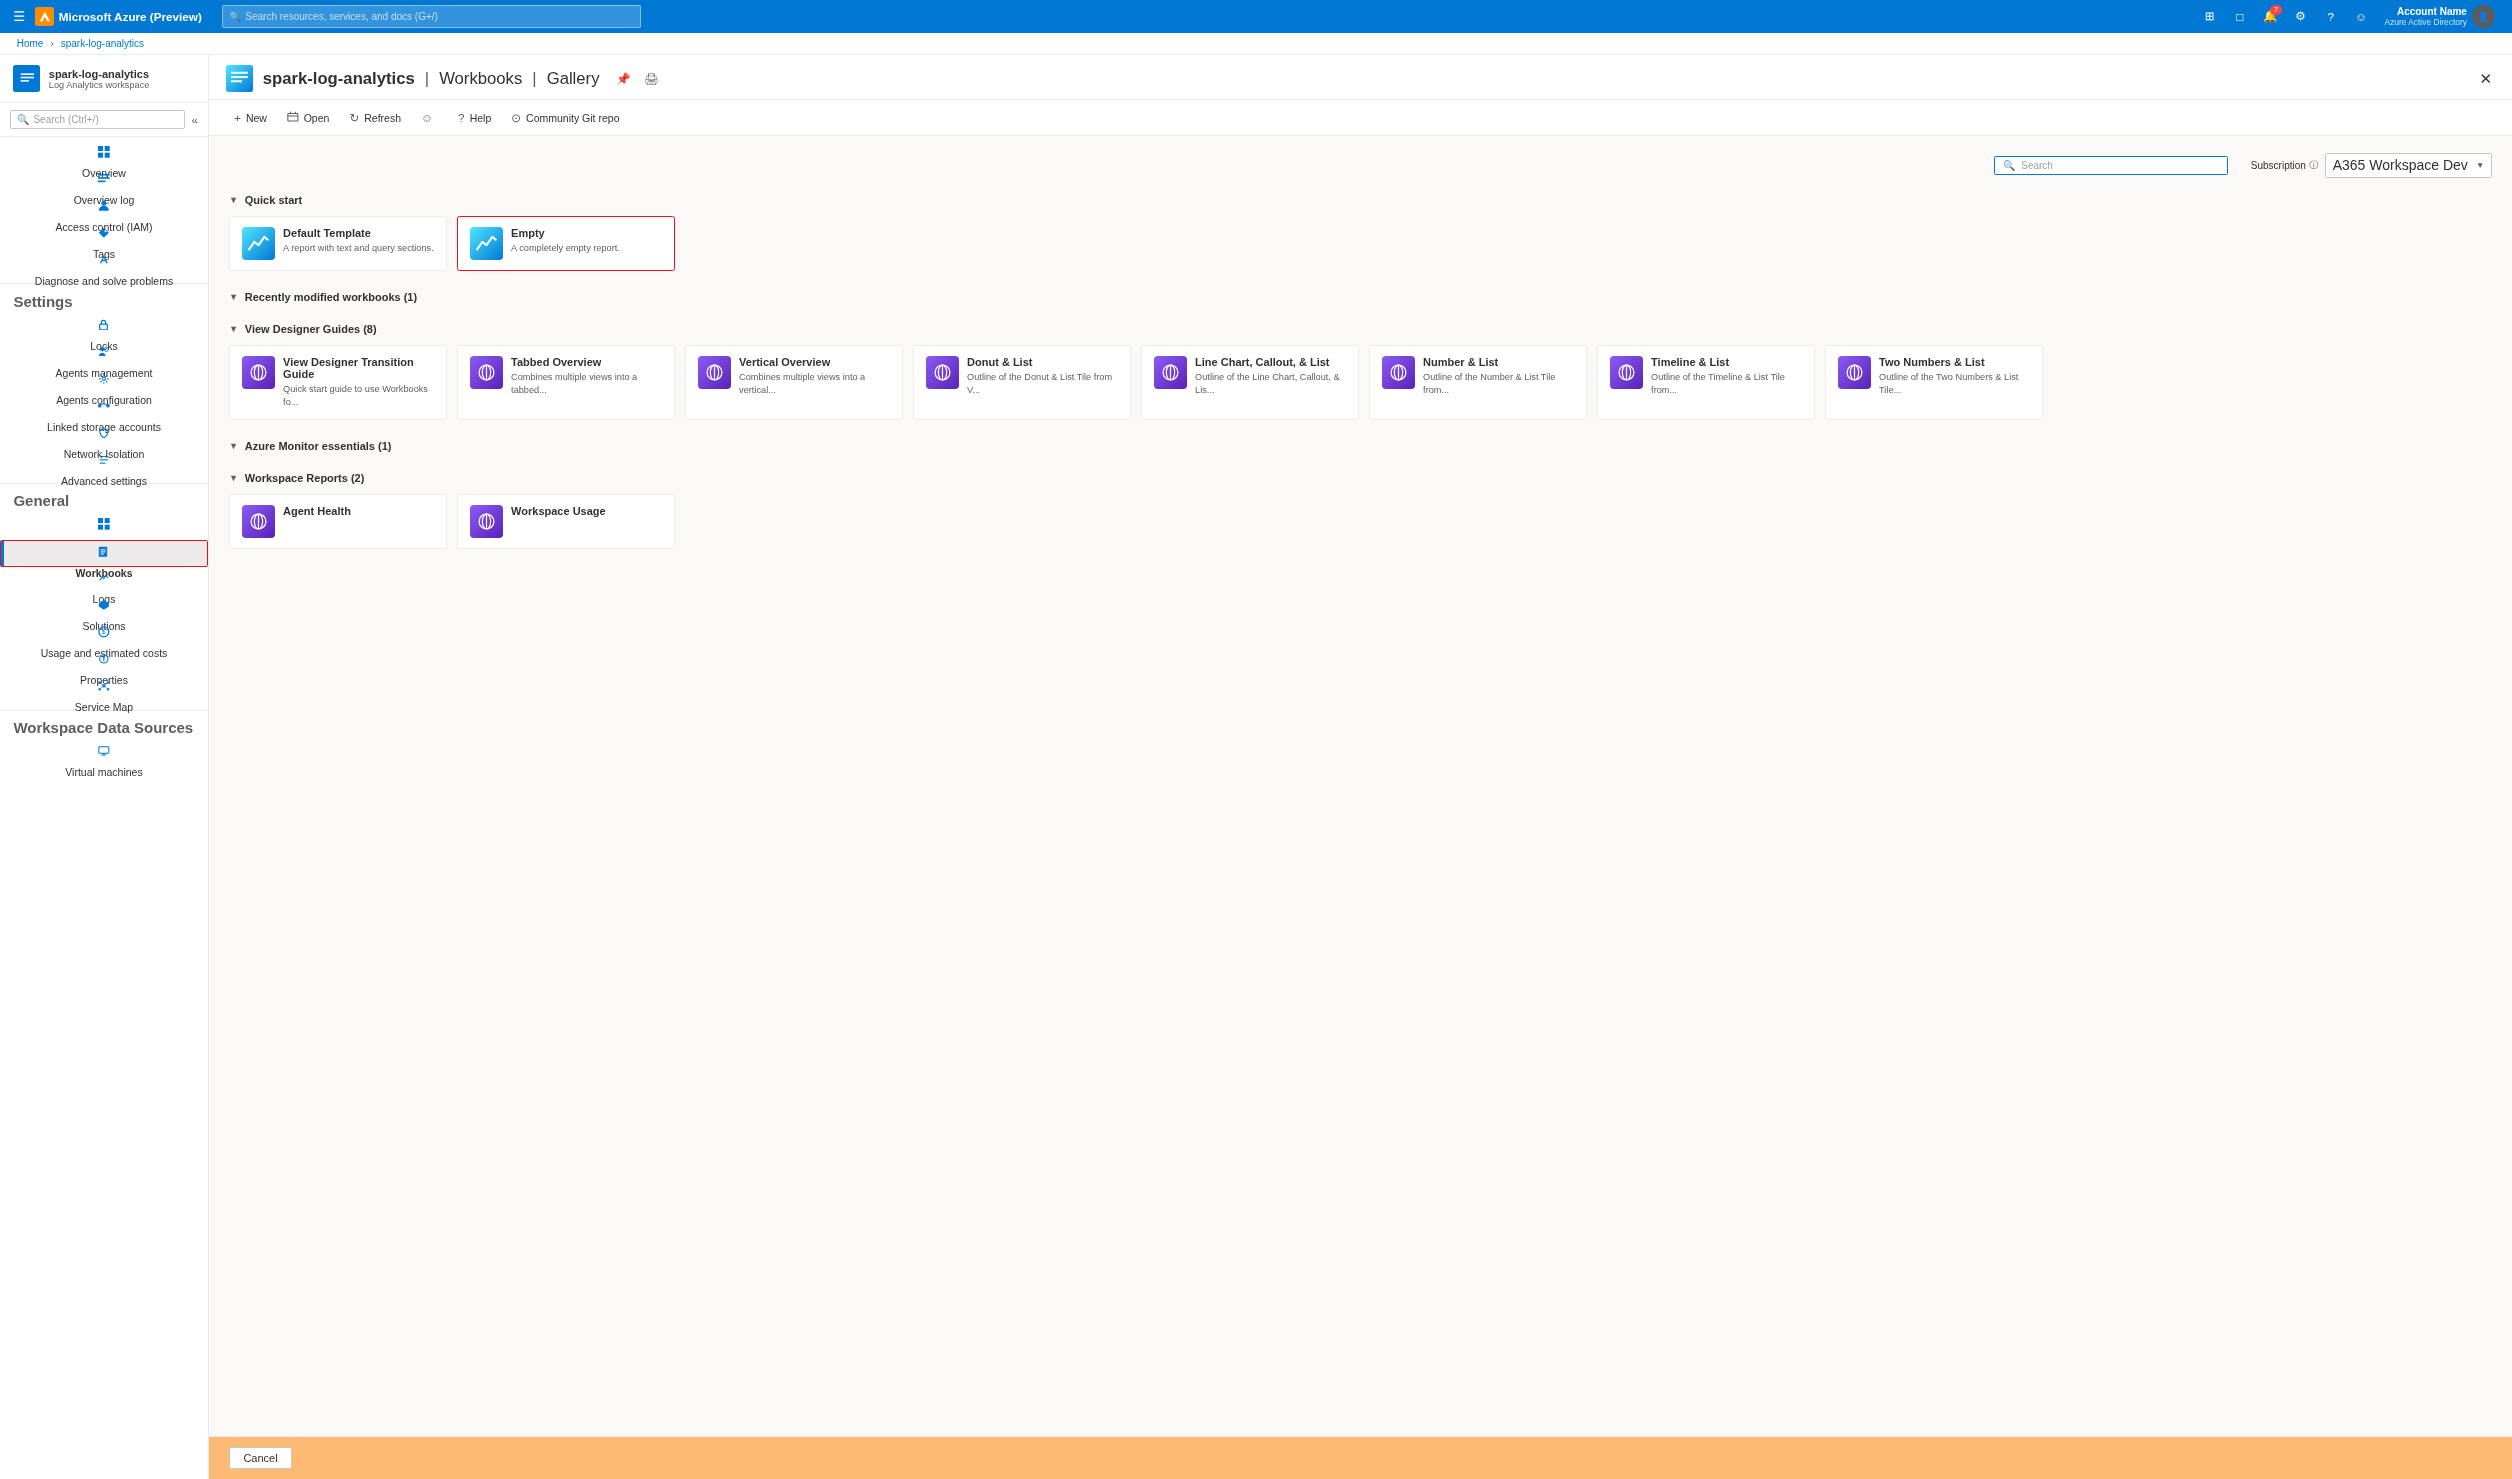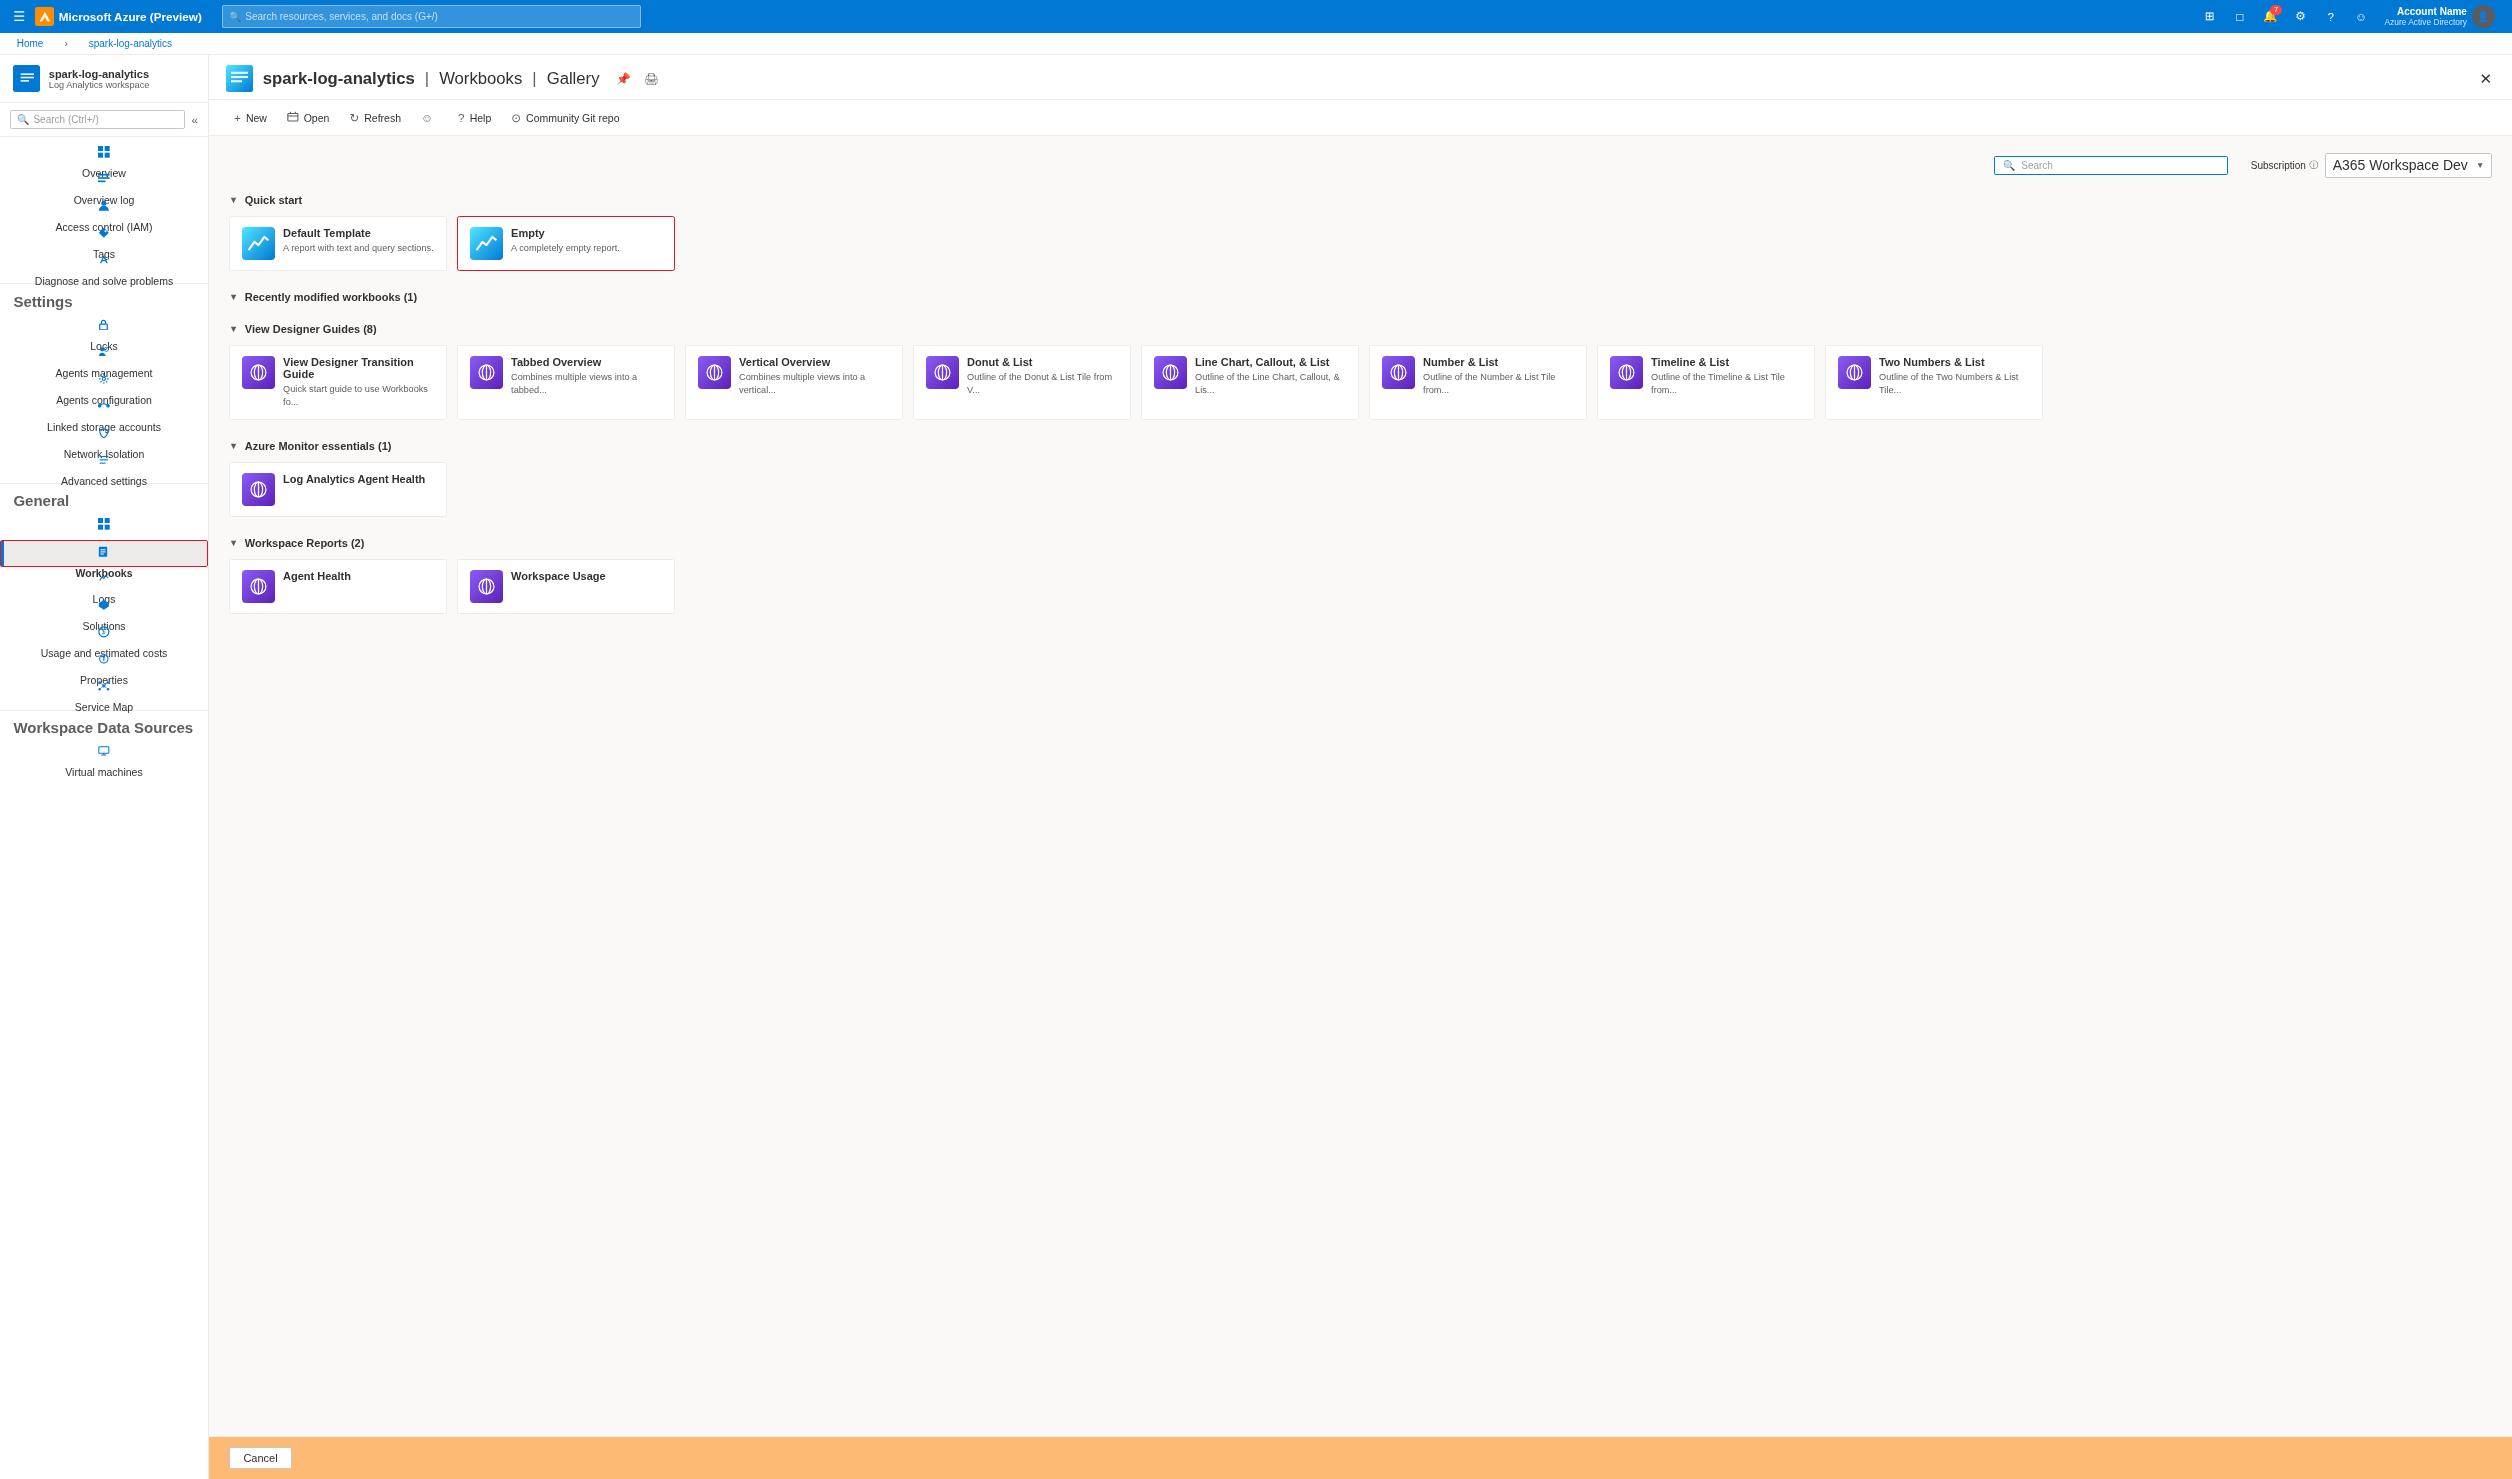--- a/index.html
+++ b/index.html
@@ -17,21 +17,21 @@
     .topbar-actions { margin-left: auto; display: flex; align-items: center; gap: 3.3px; }
     .topbar-icon-btn { color: white; width: 27px; height: 27px; display: flex; align-items: center; justify-content: center; cursor: pointer; border-radius: 1.7px; font-size: 11.7px; position: relative; }
     .topbar-badge { position: absolute; top: 1.7px; right: 1.7px; background: #ff4444; color: white; font-size: 7.5px; border-radius: 6.7px; padding: 0.8px 3.3px; min-width: 11.7px; text-align: center; }
     .topbar-account { display: flex; align-items: center; gap: 5px; color: white; cursor: pointer; padding: 3.3px 6.7px; border-radius: 1.7px; }
     .topbar-account-info { display: flex; flex-direction: column; align-items: flex-end; }
     .topbar-account-name { font-size: 10px; font-weight: 600; }
     .topbar-account-sub { font-size: 8.4px; opacity: 0.8; }
     .topbar-avatar { width: 23.4px; height: 23.4px; border-radius: 50%; background: #5c5c5c; display: flex; align-items: center; justify-content: center; color: white; font-size: 10px; }
 
     
-    .breadcrumb { background: white; padding: 5px 16.7px; display: flex; align-items: center; gap: 21px; font-size: 10px; border-bottom: 0.8px solid #edebe9; flex-shrink: 0; }
+    .breadcrumb { background: white; padding: 5px 16.7px; display: flex; align-items: center; gap: 7px; font-size: 10px; border-bottom: 0.8px solid #edebe9; flex-shrink: 0; }
     .breadcrumb a { color: #0078d4; text-decoration: none; cursor: pointer; }
     .breadcrumb-sep { color: #605e5c; }
 
     
     .main-layout { display: flex; flex: 1; overflow: hidden; background: white; }
 
     
     .sidebar { width: 209px; background: white; border-right: 0.8px solid #edebe9; display: flex; flex-direction: column; overflow: hidden; flex-shrink: 0; }
     .sidebar-header { padding: 10px 13.4px; display: flex; align-items: center; gap: 8.4px; border-bottom: 0.8px solid #edebe9; flex-shrink: 0; }
     .sidebar-logo { width: 27px; height: 27px; background: #0078d4; border-radius: 2.5px; display: flex; align-items: center; justify-content: center; flex-shrink: 0; }
@@ -708,41 +708,20 @@
             </div>
           </div>
         </div>
       </div>
 
       <div class="section">
         <div class="section-header">
           <span class="section-chevron">▼</span>
           <span class="section-title">Azure Monitor essentials (1)</span>
         </div>
-        <div class="cards-grid">
-          <div class="card">
-            <div class="card-icon">
-              <svg width="33" height="33" viewBox="0 0 40 40">
-                <defs>
-                    <linearGradient id="amg1" x1="0" y1="0" x2="1" y2="1">
-                      <stop offset="0%" stop-color="#8b5cf6"></stop>
-                      <stop offset="100%" stop-color="#5b21b6"></stop>
-                    </linearGradient>
-                  </defs>
-                <rect width="40" height="40" rx="4" fill="url(#amg1)"></rect>
-                <circle cx="20" cy="20" r="9" fill="none" stroke="white" stroke-width="1.5"></circle>
-                <line x1="20" y1="11" x2="20" y2="29" stroke="white" stroke-width="1.5"></line>
-                <ellipse cx="20" cy="20" rx="5" ry="9" fill="none" stroke="white" stroke-width="1.5"></ellipse>
-              </svg>
-            </div>
-            <div class="card-body">
-              <div class="card-title">Log Analytics Agent Health</div>
-            </div>
-          </div>
-        </div>
       </div>
 
       <div class="section">
         <div class="section-header">
           <span class="section-chevron">▼</span>
           <span class="section-title">Workspace Reports (2)</span>
         </div>
         <div class="cards-grid">
           <div class="card">
             <div class="card-icon">

